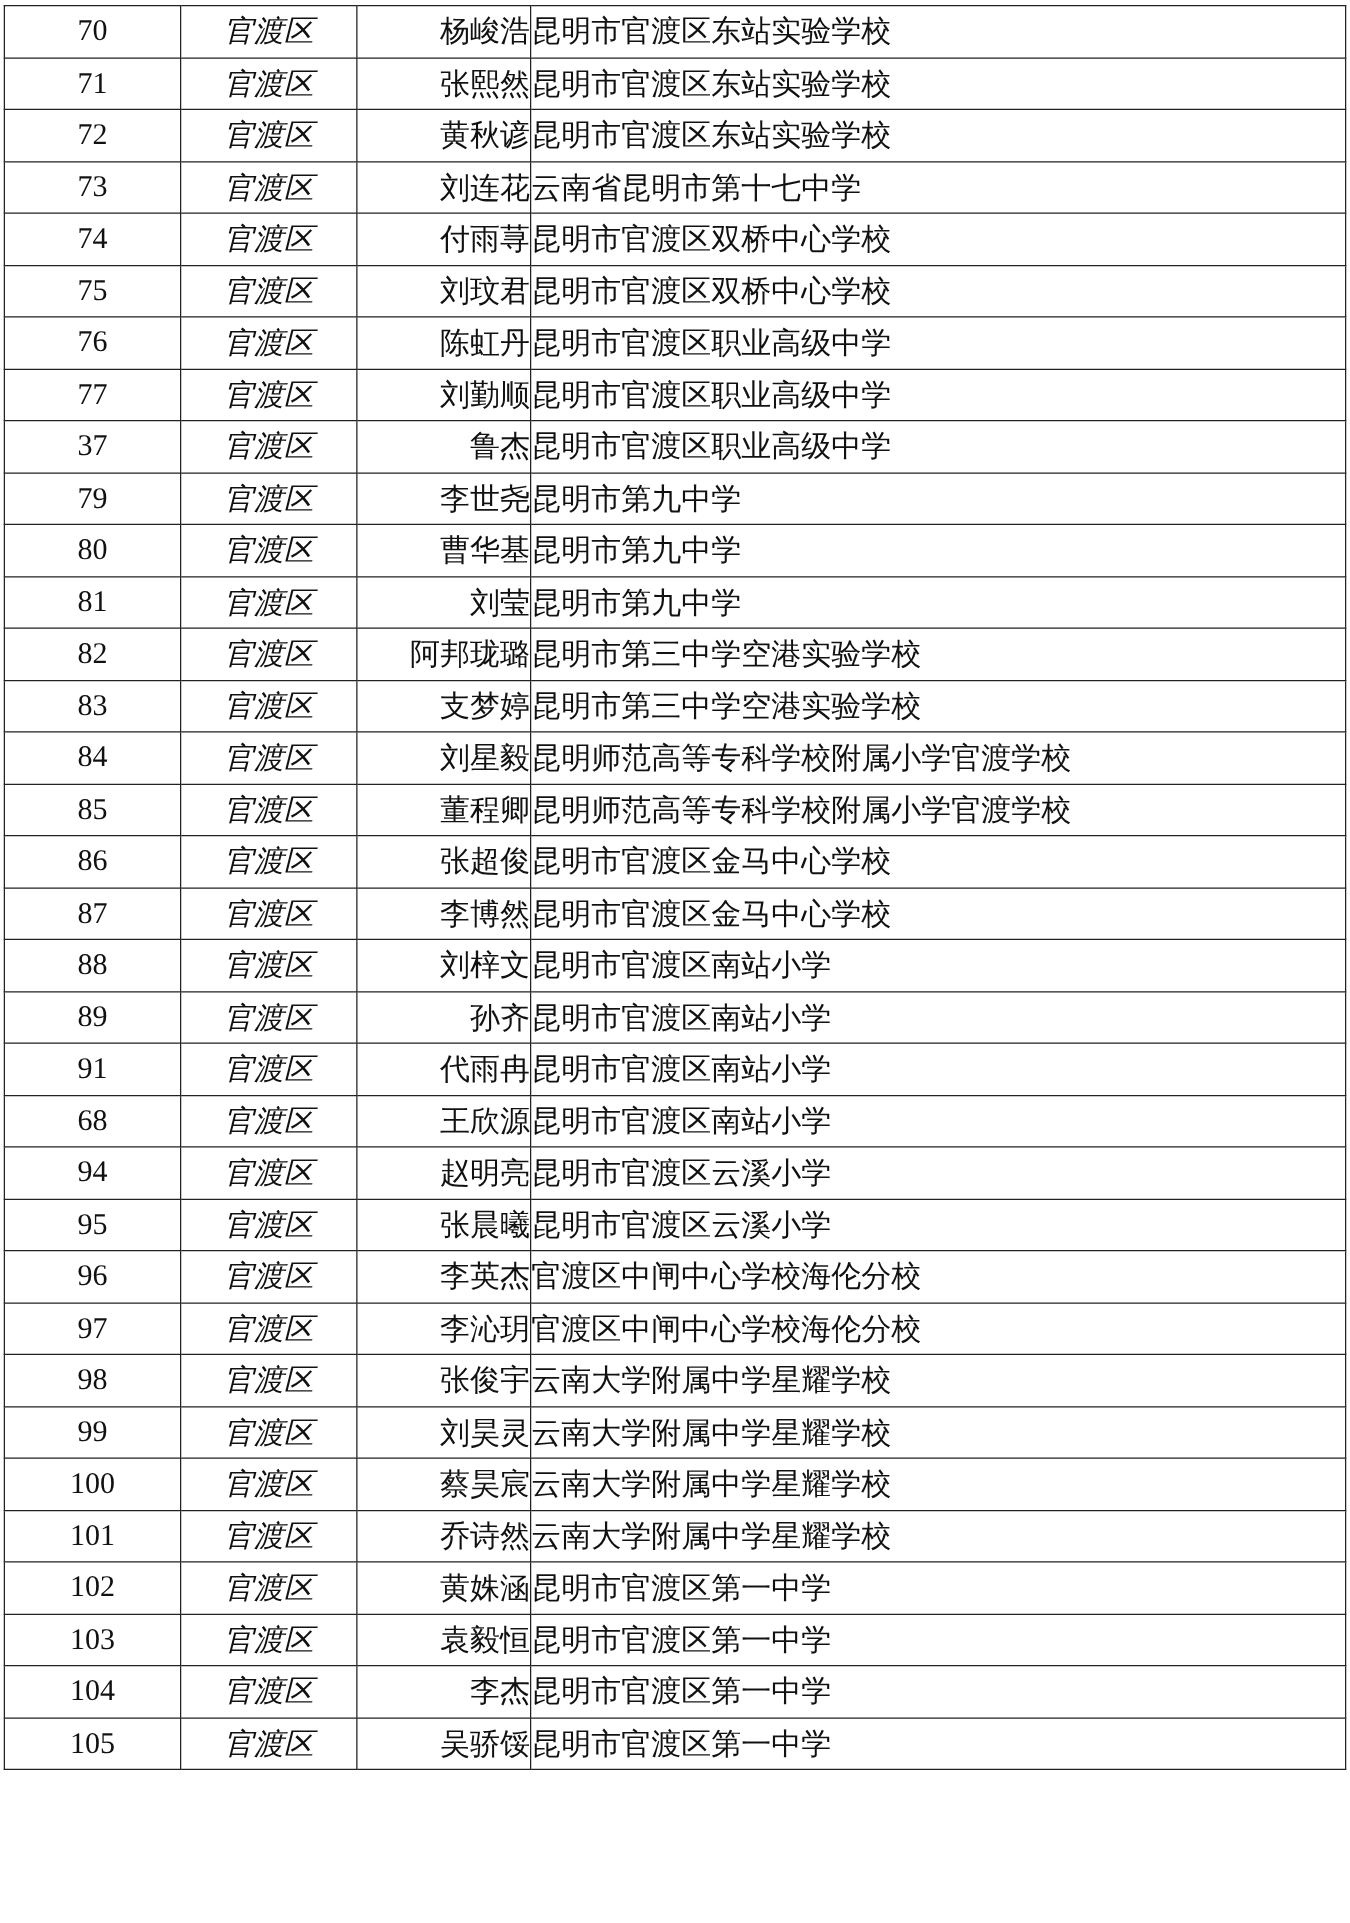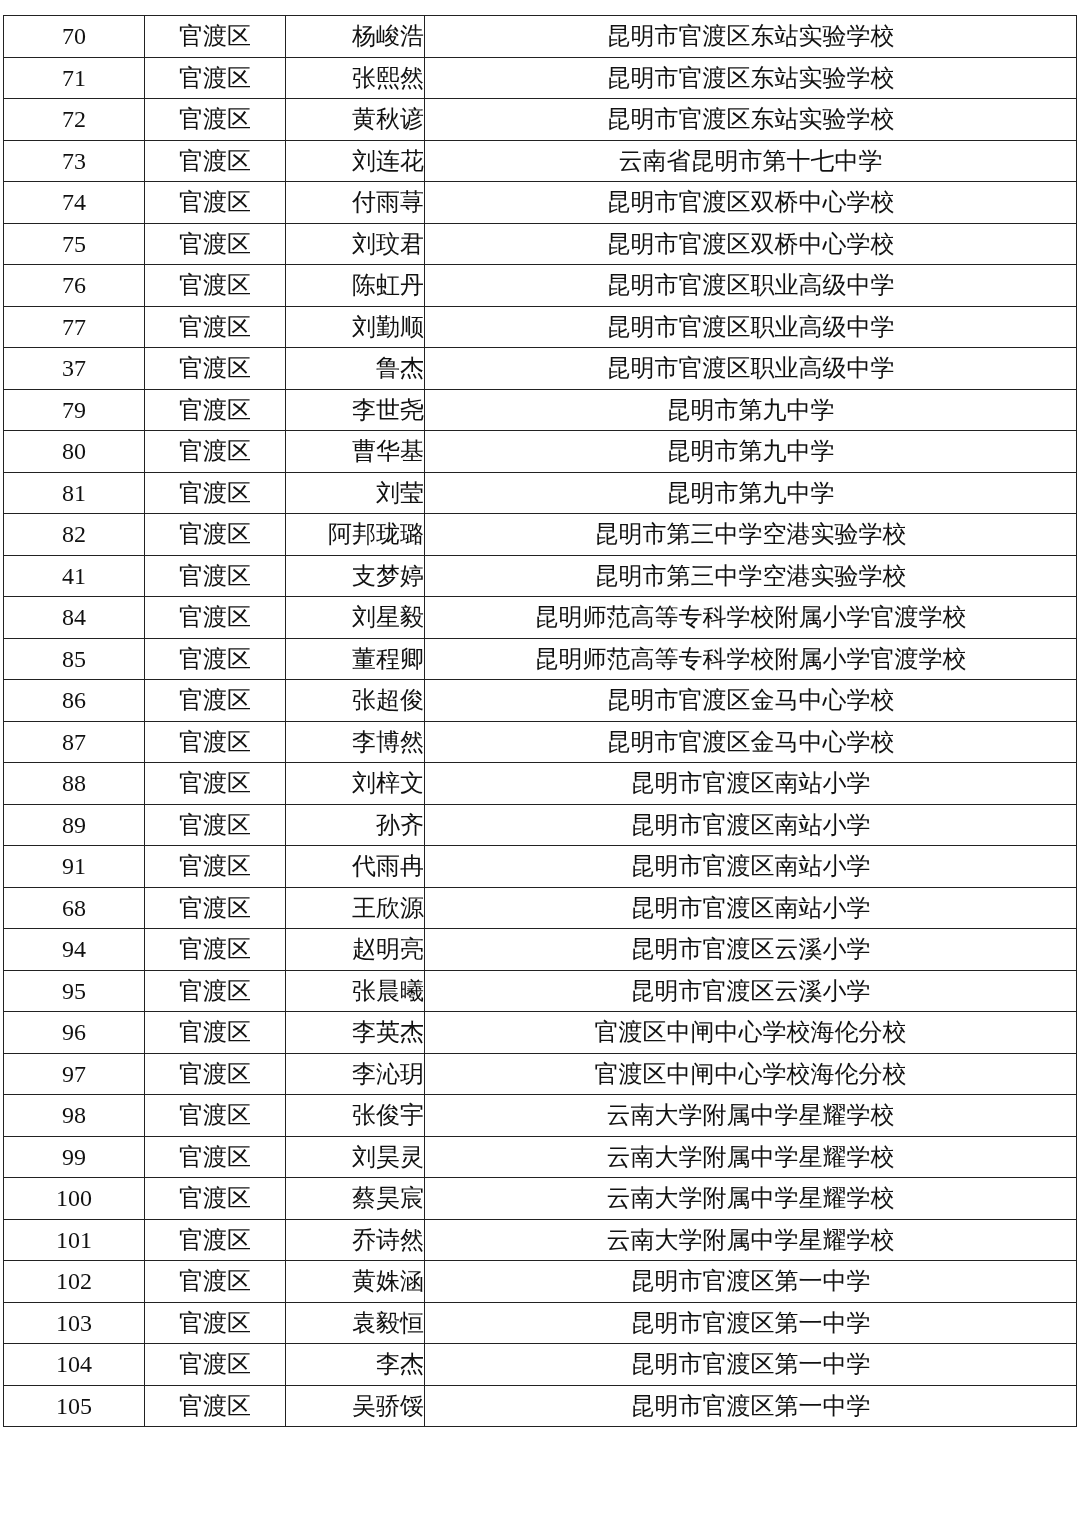--- a/index.html
+++ b/index.html
@@ -1,42 +1,42 @@
 <!DOCTYPE html>
 <html><head>
 <meta charset="utf-8">
 <style>
   html, body { margin: 0; padding: 0; background: #ffffff; }
   body { width: 1080px; height: 1538px; position: relative; overflow: hidden; }
   table.roster {
     position: absolute;
-    left: 3px; top: 15px;
+    left: 3px; top: 4px;
     width: 1073px;
     border-collapse: collapse;
     table-layout: fixed;
     font-family: "DejaVu Serif", "Liberation Serif", serif;
     color: #111111;
   }
   table.roster td {
     border: 1.5px solid #222222;
     height: 40.5px;
     padding: 0;
     font-size: 24px;
     line-height: 1;
     white-space: nowrap;
     overflow: hidden;
   }
   col.c-no { width: 141px; }
   col.c-dist { width: 141px; }
   col.c-name { width: 139px; }
   col.c-school { width: 652px; }
   td.no { text-align: center; font-family: "Liberation Serif", "DejaVu Serif", serif; font-size: 25px; }
-  td.dist { text-align: center; }
+  td.dist { text-align: center; font-style: italic; }
   td.name { text-align: right; }
-  td.school { text-align: center; padding-left: 4px; }
+  td.school { text-align: left; padding-left: 4px; }
 </style>
 </head>
 <body>
 
 <table class="roster">
   <colgroup>
     <col class="c-no">
       <col class="c-dist">
       <col class="c-name">
       <col class="c-school">
@@ -114,21 +114,21 @@
     <td class="name">刘莹</td>
     <td class="school">昆明市第九中学</td>
   </tr>
       <tr>
     <td class="no">82</td>
     <td class="dist">官渡区</td>
     <td class="name">阿邦珑璐</td>
     <td class="school">昆明市第三中学空港实验学校</td>
   </tr>
       <tr>
-    <td class="no">41</td>
+    <td class="no">83</td>
     <td class="dist">官渡区</td>
     <td class="name">支梦婷</td>
     <td class="school">昆明市第三中学空港实验学校</td>
   </tr>
       <tr>
     <td class="no">84</td>
     <td class="dist">官渡区</td>
     <td class="name">刘星毅</td>
     <td class="school">昆明师范高等专科学校附属小学官渡学校</td>
   </tr>

